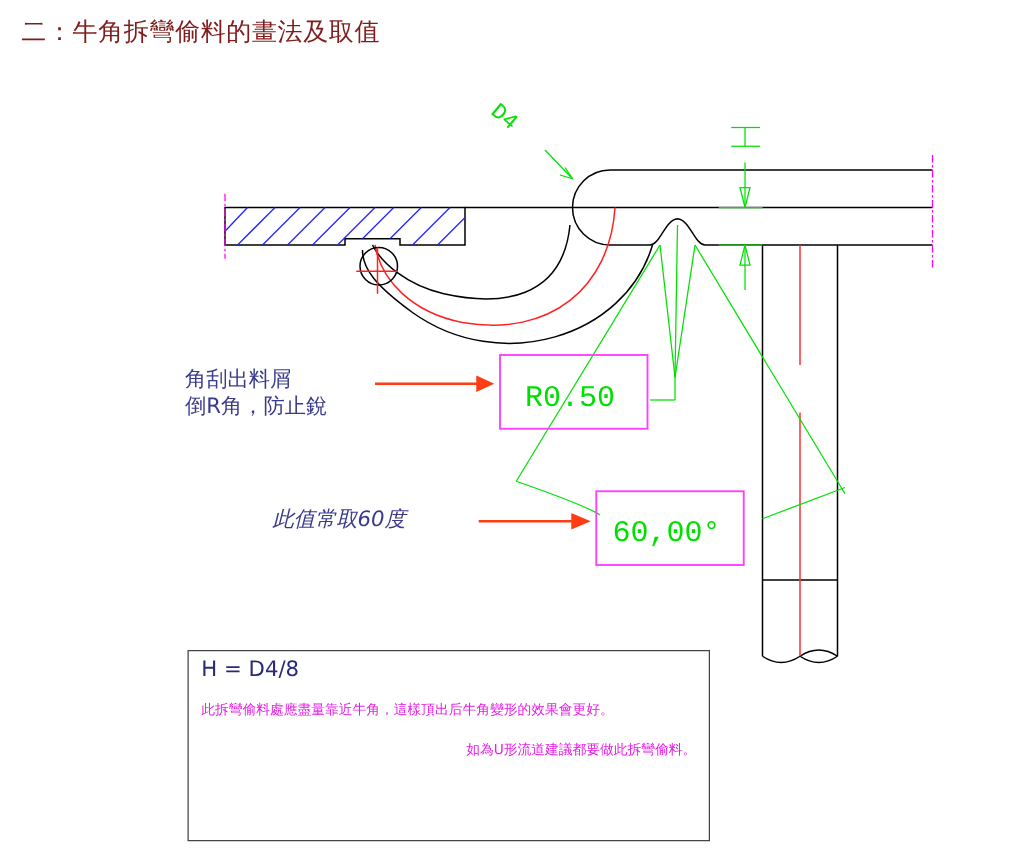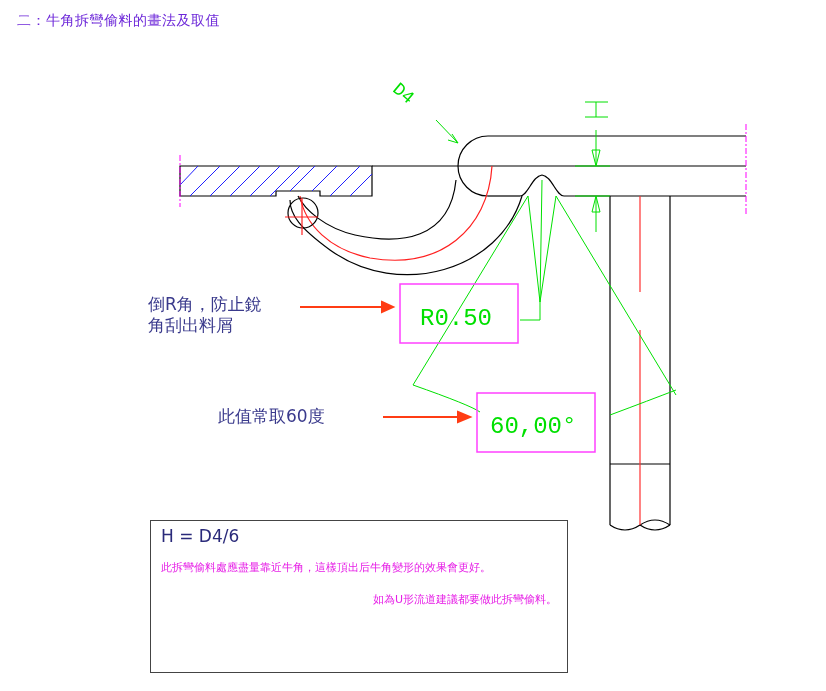--- a/index.html
+++ b/index.html
@@ -1,18 +1,18 @@
 <!DOCTYPE html>
 <html><head>
 <meta charset="utf-8">
 <style>
   html, body { margin:0; padding:0; background:#ffffff; }
   body { width:826px; height:691px; position:relative; overflow:hidden;
          font-family:"DejaVu Sans","Liberation Sans",sans-serif; }
-  .title { position:absolute; left:17px; top:12px; font-size:14px; color:#6d28d9; letter-spacing:0.5px; }
+  .title { position:absolute; left:17px; top:12px; font-size:20px; color:#7f1d1d; letter-spacing:0.5px; }
   svg.drawing { position:absolute; left:0; top:0; }
   .label { position:absolute; color:#3a3a8c; font-size:17px; line-height:21px; }
   .note { position:absolute; left:150px; top:520px; width:418px; height:153px;
           border:1px solid #444; box-sizing:border-box; padding:4px 10px; }
   .note .formula { color:#2a2a7a; font-size:17px; line-height:22px; margin-bottom:10px; }
   .note .p { color:#e61ee6; font-size:11px; line-height:22px; }
   .note .p + .p { margin-top:10px;text-align:right; }
 </style>
 </head>
 <body>
@@ -99,22 +99,22 @@
 
   <g fill="#ff3c14" stroke="#ff3c14" stroke-width="2">
     <line x1="300" y1="307" x2="385" y2="307"></line>
     <path d="M382 302 L393 307 L382 312 Z"></path>
     <line x1="383" y1="417" x2="462" y2="417"></line>
     <path d="M458 412 L470 417 L458 422 Z"></path>
   </g>
 </svg>
 
 <div class="label" style="left:148px;top:294px;">
+  <div>角刮出料屑</div>
   <div>倒R角，防止銳</div>
-  <div>角刮出料屑</div>
 </div>
-<div class="label" style="left:218px;top:406px;">此值常取60度</div>
+<div class="label" style="left:218px;top:406px;font-style:italic;">此值常取60度</div>
 
 <div class="note">
-  <div class="formula">H = D4/6</div>
+  <div class="formula">H = D4/8</div>
   <div class="p" style="width:380px;">此拆彎偷料處應盡量靠近牛角，這樣頂出后牛角變形的效果會更好。</div>
   <div class="p">如為U形流道建議都要做此拆彎偷料。</div>
 </div>
 
 </body></html>

